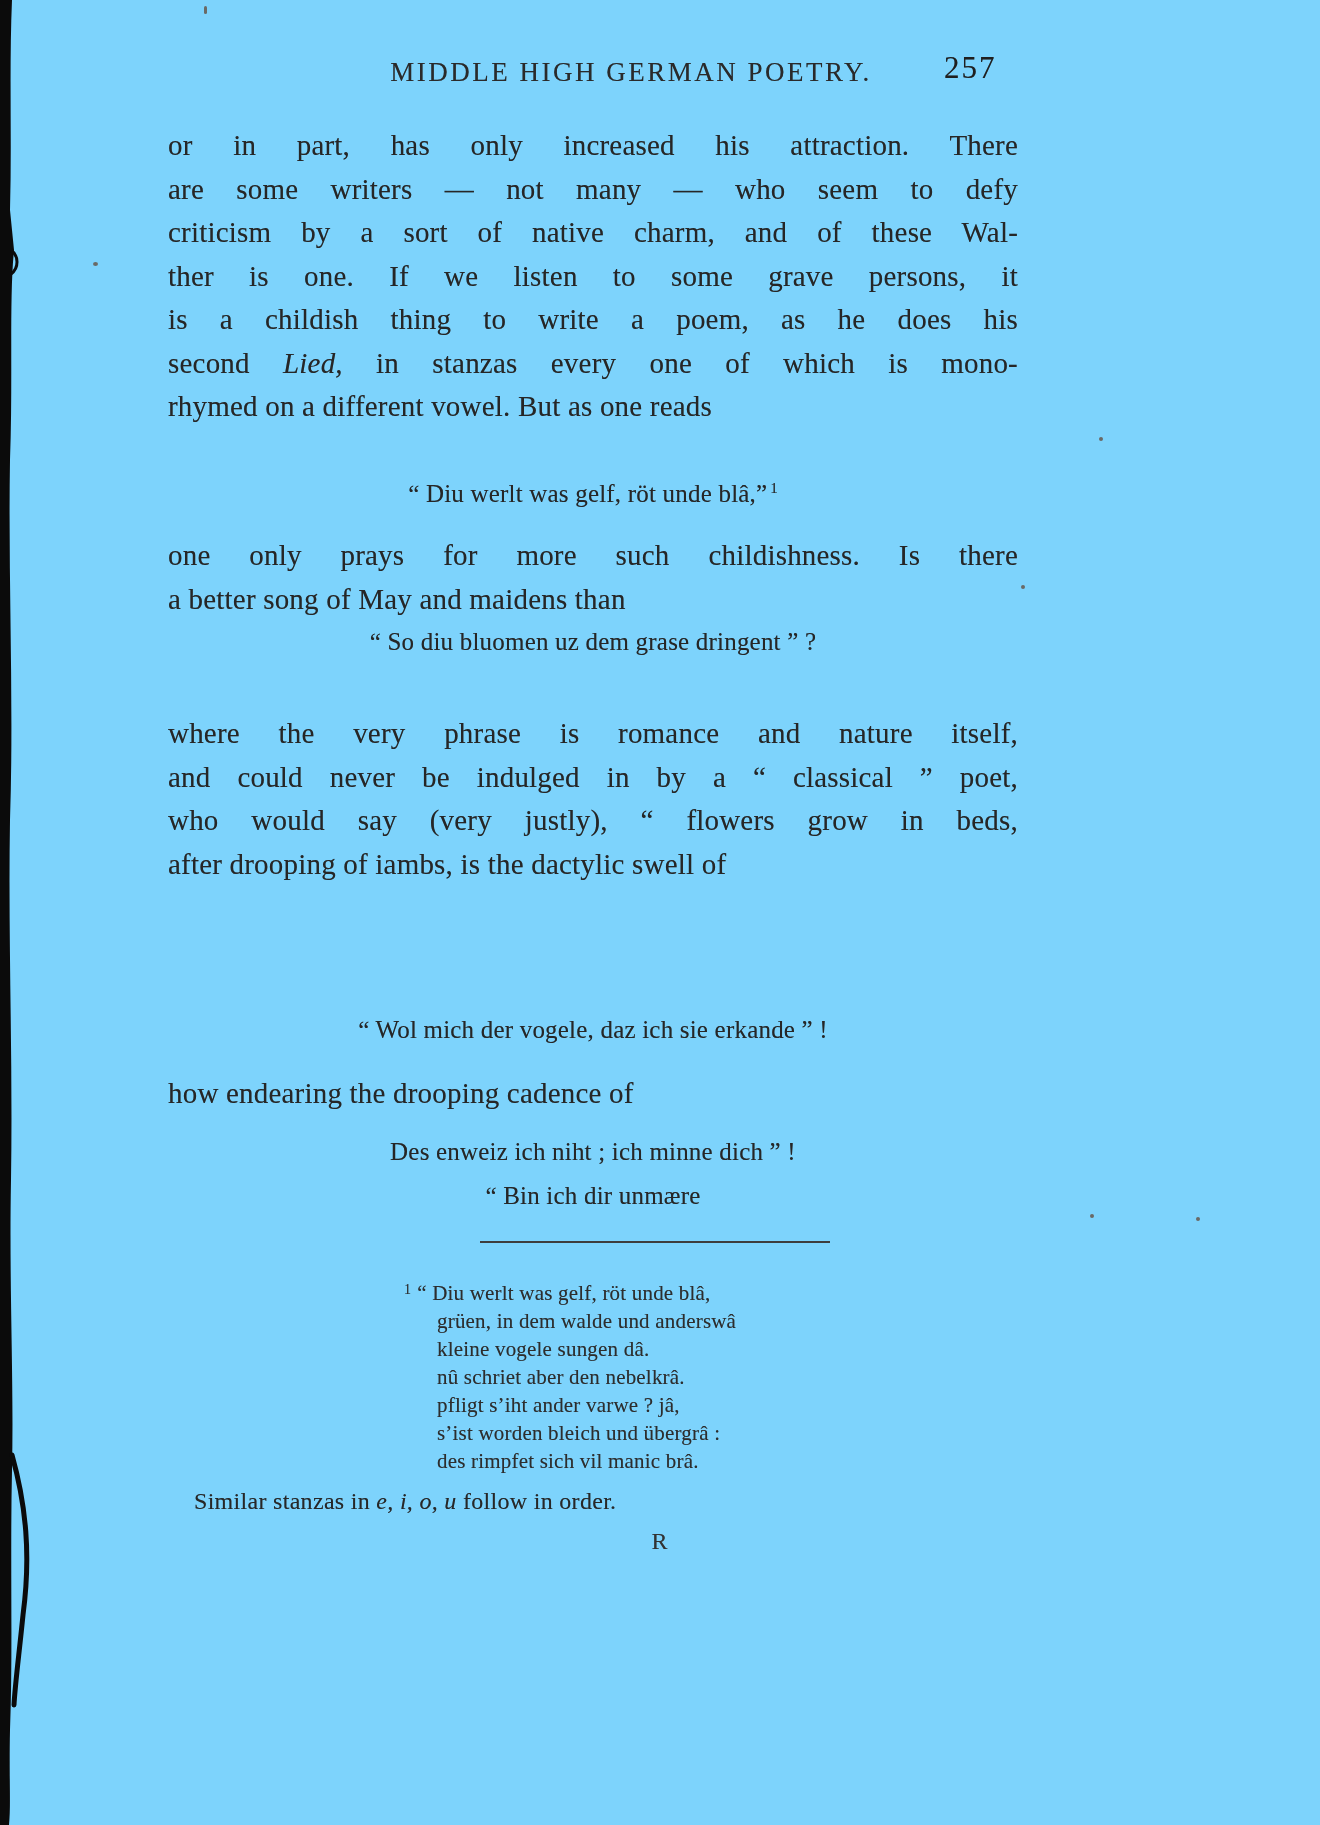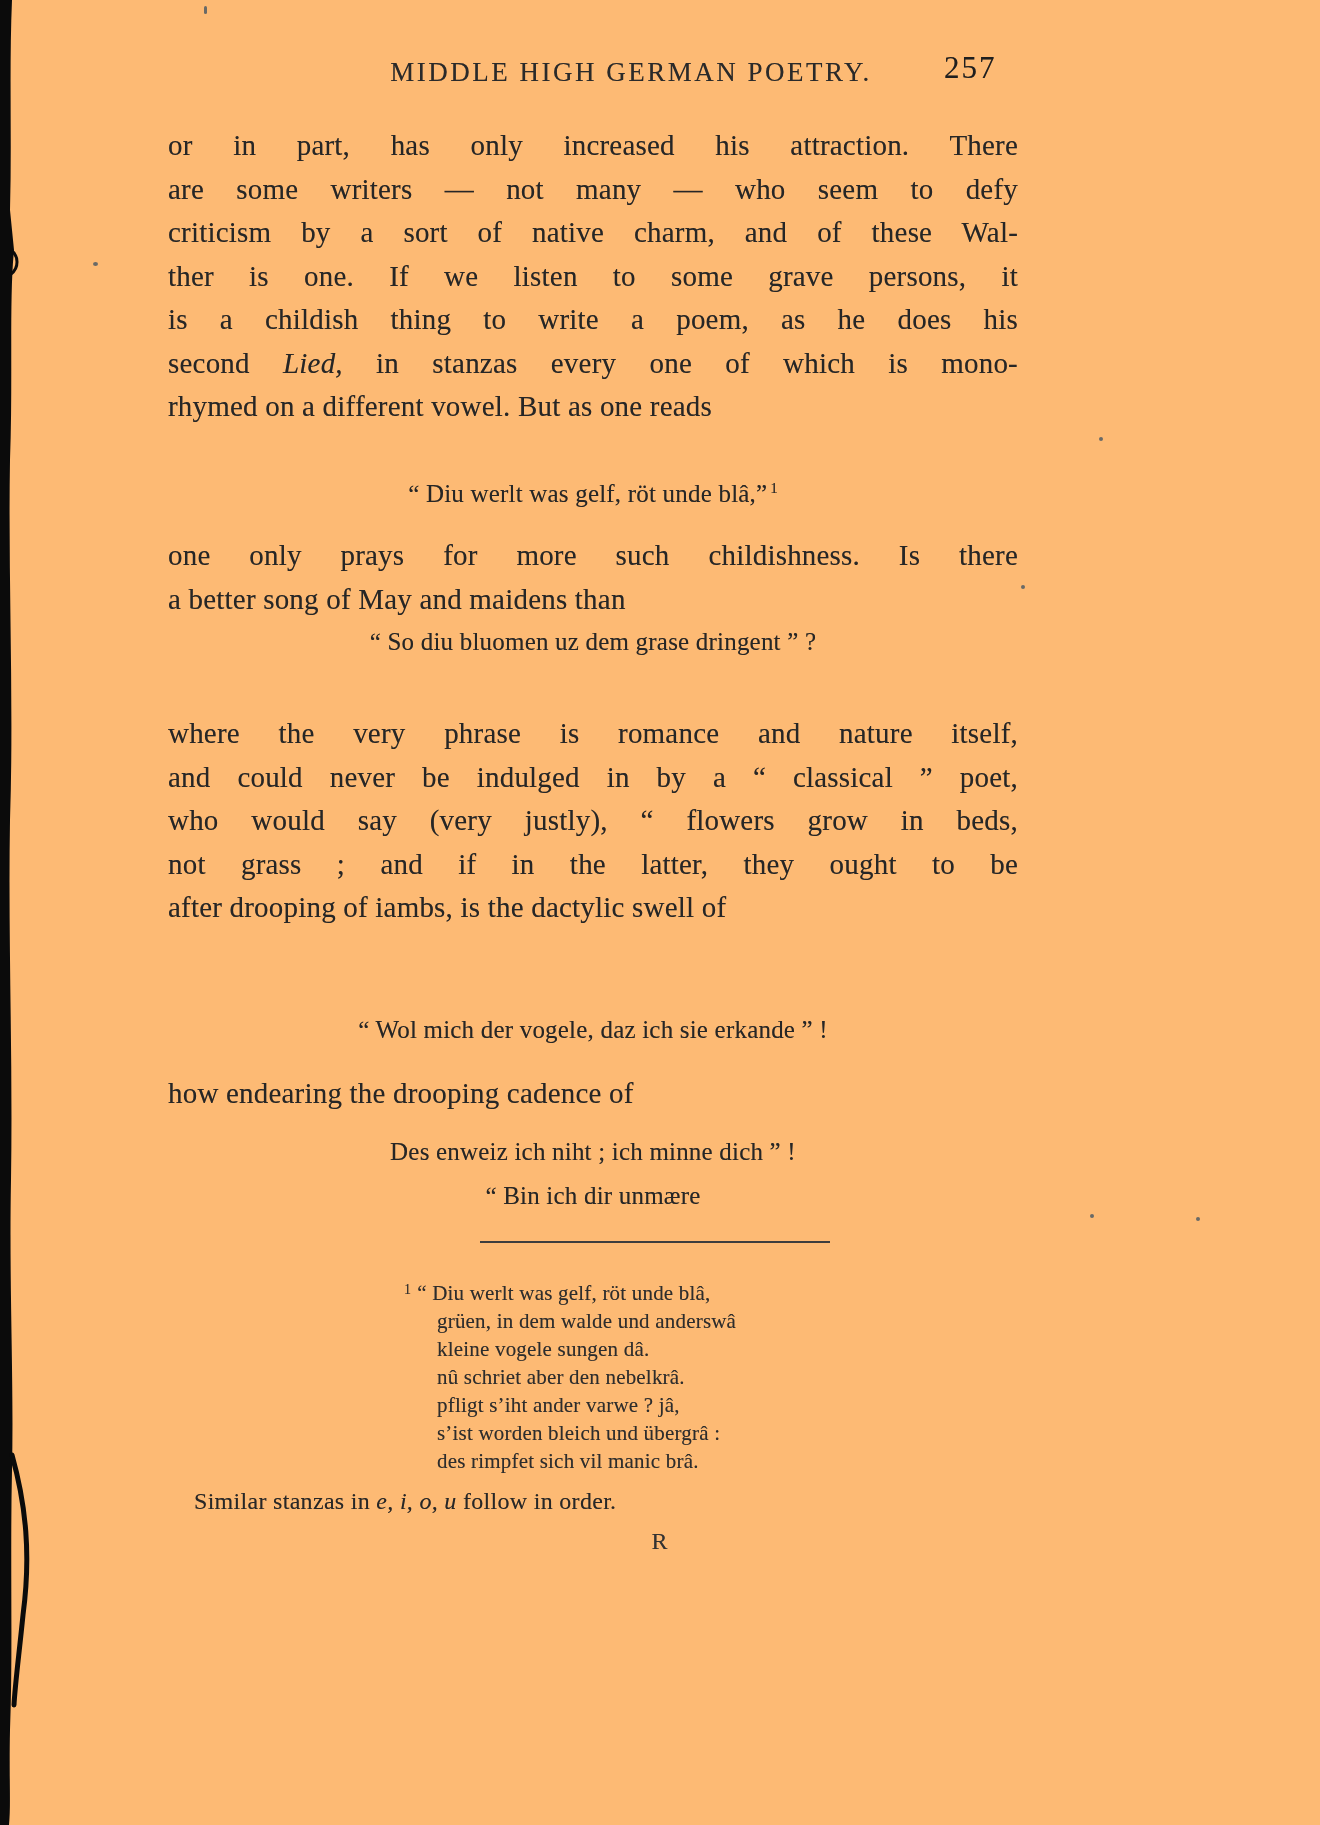--- a/index.html
+++ b/index.html
@@ -1,20 +1,20 @@
 <!DOCTYPE html>
 <html><head>
 <meta charset="utf-8">
 <style>
   html, body { margin: 0; padding: 0; background: #d9d9d6; }
   .page {
     position: relative;
     width: 1320px;
     height: 1825px;
-    background: #fdba74;
+    background: #7dd3fc;
     overflow: hidden;
     font-family: "Liberation Serif", "DejaVu Serif", serif;
     color: #262626;
     text-shadow: 0 0 0.4px rgba(30,30,30,0.35);
   }
 
   
   .header-title {
     position: absolute; top: 57px; left: 206px; width: 850px;
     text-align: center; font-size: 27px; letter-spacing: 2.5px; color: #2a2a2a;
@@ -106,21 +106,20 @@
     <div class="jline">one only prays for more such childishness.  Is there</div>
     <div class="lastline">a better song of May and maidens than</div>
   </div>
 
   <div class="quote" style="top:620px;">“ So diu bluomen uz dem grase dringent ” ?</div>
 
   <div class="para" style="top:712px;">
     <div class="jline">where the very phrase is romance and nature itself,</div>
     <div class="jline">and could never be indulged in by a “ classical ” poet,</div>
     <div class="jline">who would say (very justly), “ flowers grow in beds,</div>
-    <div class="jline">not grass ; and if in the latter, they ought to be</div>
     <div class="lastline">after drooping of iambs, is the dactylic swell of</div>
   </div>
 
   <div class="quote" style="top:1008px;">“ Wol mich der vogele, daz ich sie erkande ” !</div>
 
   <div class="para" style="top:1072px;">
     <div class="lastline">how endearing the drooping cadence of</div>
   </div>
 
   <div class="quote" style="top:1130px;">

